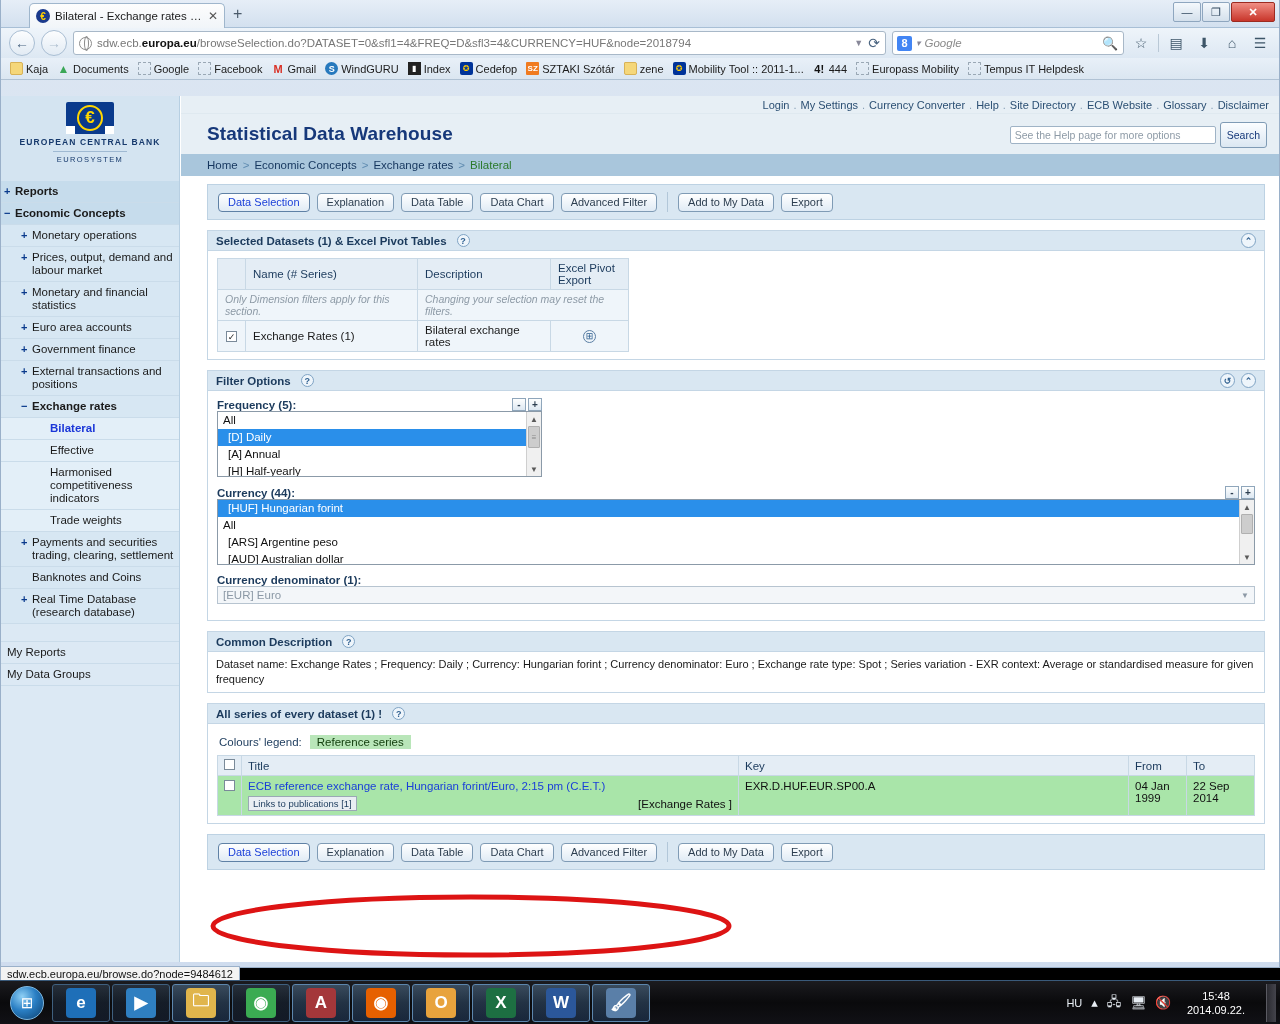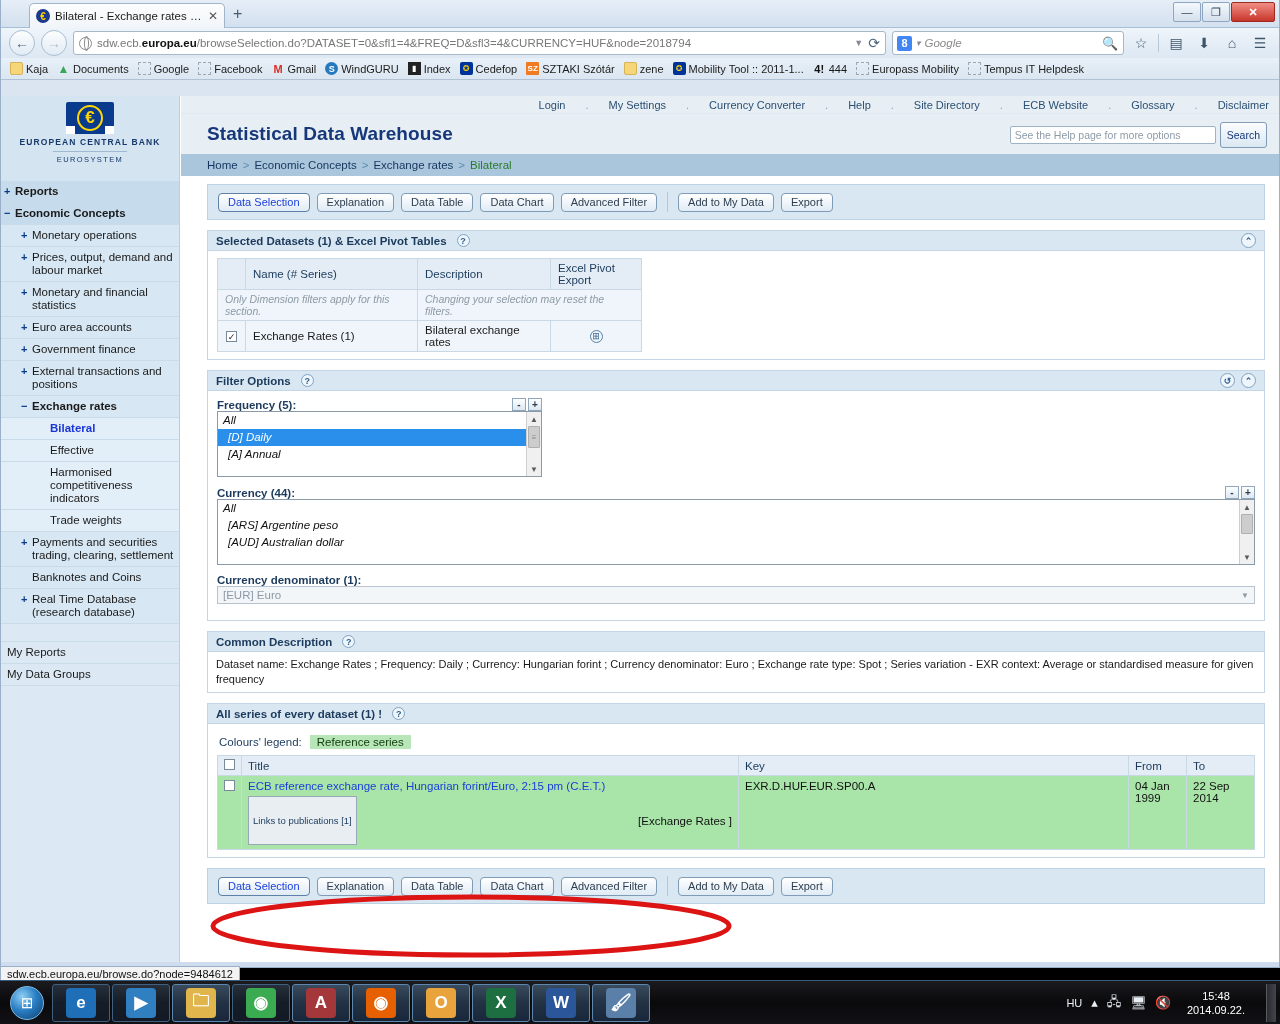--- a/index.html
+++ b/index.html
@@ -210,21 +210,21 @@
   .nt.plain { padding-left: 6px; background: #dce9f4; }
 
   
   .rightcol {
     position: absolute; left: 180px; top: 0;
     width: 1098px; height: 866px; background: #fff;
   }
   .toplinks {
     height: 18px; background: #e7eff5;
     display: flex; align-items: center; justify-content: flex-end;
-    gap: 20px; padding-right: 10px;
+    gap: 4px; padding-right: 10px;
     font-size: 11px; color: #2b4f73;
     border-bottom: 1px solid #dfe9f0;
   }
   .toplinks a { cursor: pointer; }
   .toplinks .dot { color: #8aa2b8; }
   .titlebar {
     height: 40px; background: #e7eff5;
     display: flex; align-items: center;
     padding-left: 26px; position: relative;
   }
@@ -335,21 +335,21 @@
     background: linear-gradient(to bottom,#fdfefe,#dde8f2);
     font-size: 10px; color: #2c3e50; line-height: 11px;
     display: flex; align-items: center; justify-content: center;
     cursor: pointer;
   }
   .listbox {
     border: 1px solid #8b9aa8; background: #fff;
     position: relative; overflow: hidden;
     font-size: 11.5px; color: #111;
   }
-  .listbox .opt { padding: 1px 4px 1px 10px; line-height: 15px; cursor: pointer; font-style: italic; }
+  .listbox .opt { padding: 1px 4px 1px 10px; line-height: 15px; cursor: pointer; }
   .listbox .opt.all { padding-left: 5px; }
   .listbox .opt.sel { background: #2a8fea; color: #fff; }
   .sbar {
     position: absolute; right: 0; top: 0; bottom: 0; width: 15px;
     background: #f0f0f0; border-left: 1px solid #cfcfcf;
     display: flex; flex-direction: column; align-items: center;
   }
   .sarrow { height: 14px; width: 15px; display: flex; align-items: center; justify-content: center;
             font-size: 8px; color: #5a5a5a; cursor: pointer; flex: none; }
   .sthumb { width: 12px; background: #cdcdcd; border: 1px solid #b0b0b0; border-radius: 1px; cursor: pointer;
@@ -383,21 +383,21 @@
     padding: 3px 6px;
   }
   table.seriestable td {
     background: #a9e5a9; border: 1px solid #c8d8e5;
     padding: 4px 6px; vertical-align: top; color: #111;
   }
   .serieslink { color: #1a3fd8; font-size: 11.5px; cursor: pointer; }
   .linkrow { display: flex; align-items: center; margin-top: 4px; }
   .pubchip {
     border: 1px solid #9aa8b5; background: #e9eef3;
-    font-size: 9.5px; padding: 18px 4px; color: #1b3a5c; cursor: pointer;
+    font-size: 9.5px; padding: 1px 4px; color: #1b3a5c; cursor: pointer;
   }
   .exchtag { margin-left: auto; font-size: 11.5px; color: #111; }
 
   
   .annot {
     position: absolute; pointer-events: none;
     left: 208px; top: 798px; width: 524px; height: 64px;
   }
   .annot ellipse { fill: none; stroke: #dd1414; stroke-width: 5; }
 
@@ -703,21 +703,21 @@
               <span class="rnd">⌃</span>
             </span>
           </div>
           <div class="panelbody">
             <table class="dstable">
               <tbody>
                   <tr>
                 <th style="width:28px"></th>
                 <th style="width:172px">Name (# Series)</th>
                 <th style="width:133px">Description</th>
-                <th style="width:91px">Excel Pivot Export</th>
+                <th style="width:78px">Excel Pivot Export</th>
               </tr>
               <tr>
                 <td class="note" colspan="2">Only Dimension filters apply for this section.</td>
                 <td class="note" colspan="2">Changing your selection may reset the filters.</td>
               </tr>
               <tr>
                 <td style="text-align:center">
                   <span class="cbox">✓</span>
                 </td>
                 <td>Exchange Rates   (1)</td>
@@ -748,40 +748,42 @@
                 <span class="pmbtns">
                   <span class="pmbtn">-</span>
                   <span class="pmbtn">+</span>
                 </span>
               </div>
               <div class="listbox" style="height:66px">
                 <div id="freq-opts">
                     <div class="opt all">All</div>
                     <div class="opt sel">[D] Daily</div>
                     <div class="opt">[A] Annual</div>
+                    <div class="opt">[H] Half-yearly</div>
                   </div>
                 <div class="sbar">
                   <div class="sarrow">▲</div>
                   <div class="sthumb" style="height:22px">≡</div>
                   <div class="sspace"></div>
                   <div class="sarrow">▼</div>
                 </div>
               </div>
             </div>
 
             <div class="fgroup">
               <div class="flabelrow">
                 <span>Currency  (44):</span>
                 <span class="pmbtns">
                   <span class="pmbtn">-</span>
                   <span class="pmbtn">+</span>
                 </span>
               </div>
               <div class="listbox" style="height:66px">
                 <div id="curr-opts">
+                    <div class="opt sel">[HUF] Hungarian forint</div>
                     <div class="opt all">All</div>
                     <div class="opt">[ARS] Argentine peso</div>
                     <div class="opt">[AUD] Australian dollar</div>
                   </div>
                 <div class="sbar">
                   <div class="sarrow">▲</div>
                   <div class="sthumb" style="height:20px"></div>
                   <div class="sspace"></div>
                   <div class="sarrow">▼</div>
                 </div>

